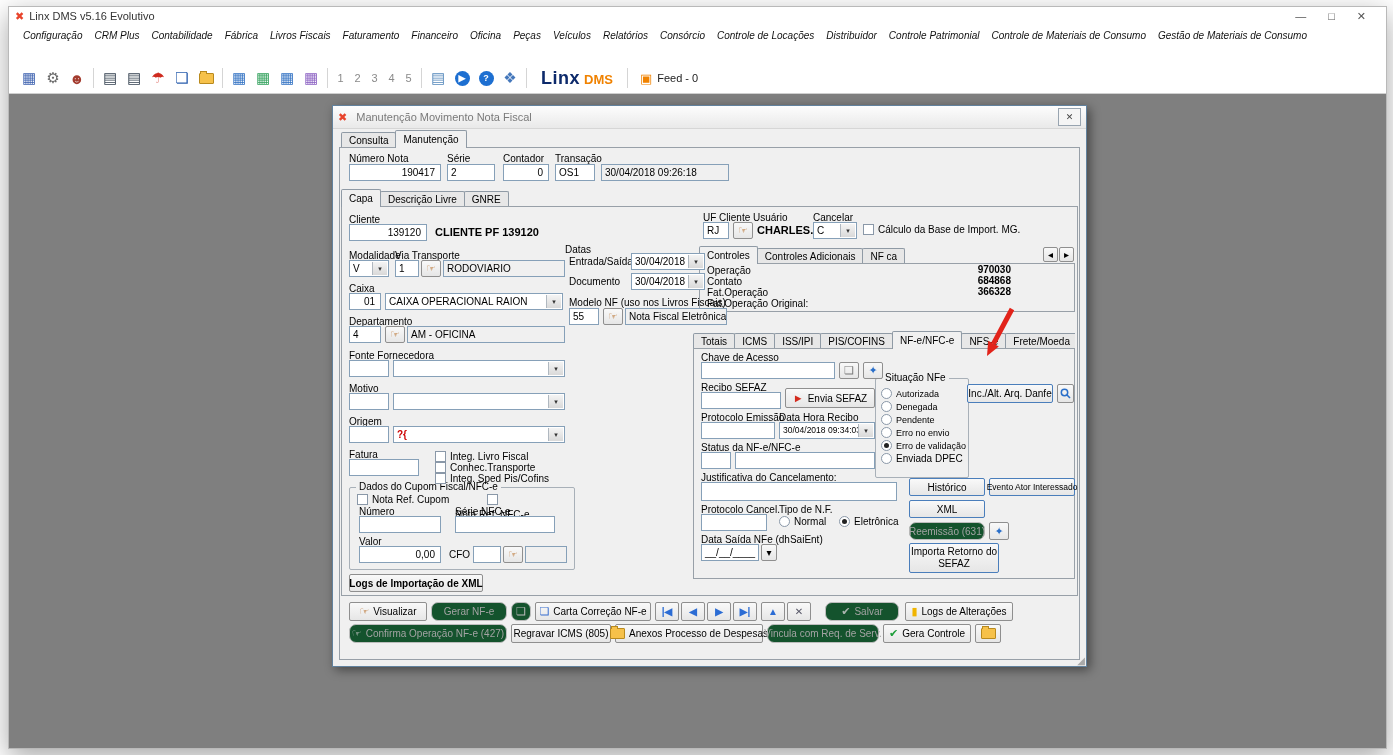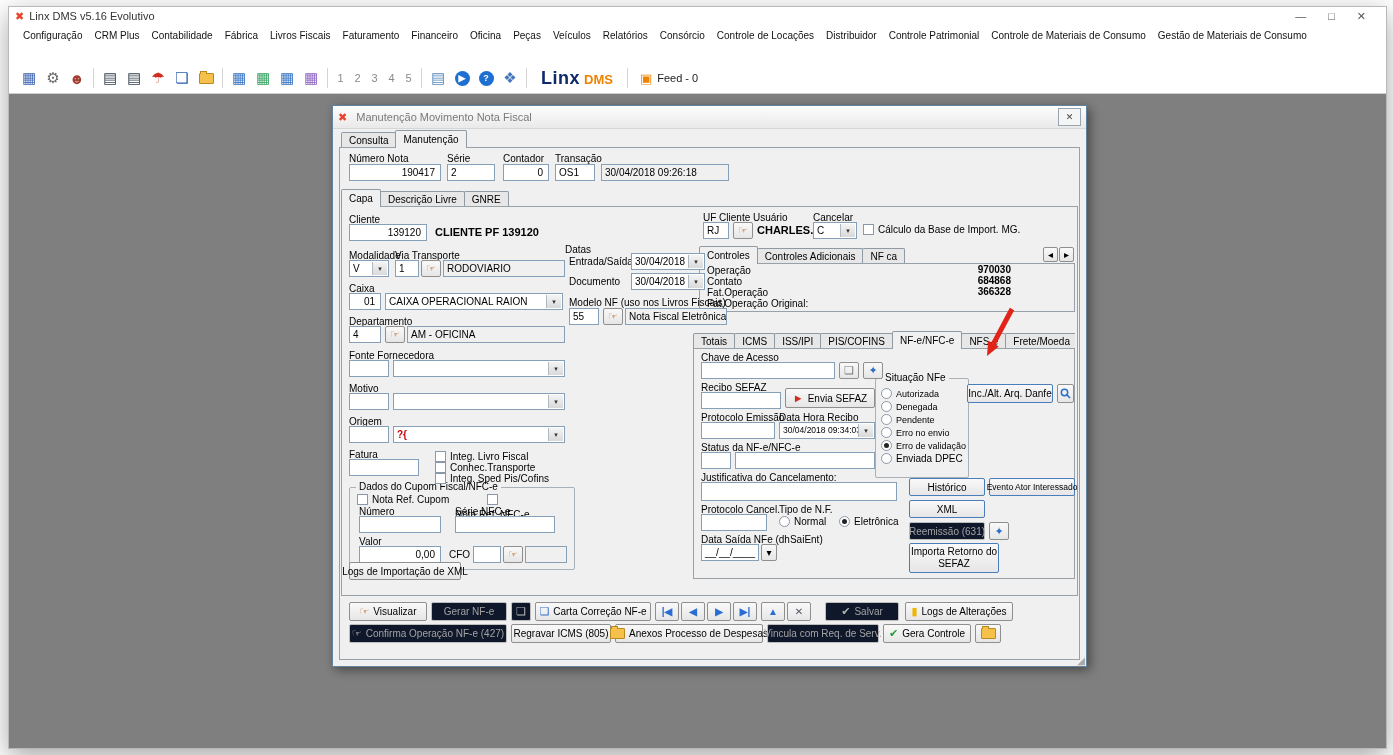--- a/index.html
+++ b/index.html
@@ -2,21 +2,21 @@
 <html><head>
 <meta charset="utf-8">
 <style>
   html,body{margin:0;padding:0;background:#fff;font-family:"Liberation Sans",sans-serif;}
   .page{position:relative;width:1393px;height:755px;background:#fff;overflow:hidden;}
   .app{position:absolute;left:8px;top:6px;width:1377px;height:741px;background:#fff;border:1px solid #b9b9b9;box-shadow:0 8px 26px rgba(0,0,0,.35);}
   .titlebar{position:absolute;left:0;top:0;right:0;height:18px;display:flex;align-items:center;padding:0 6px;font-size:11px;color:#333;}
   .appic{color:#e8442c;font-size:11px;margin-right:5px;}
   .wctl{margin-left:auto;display:flex;gap:22px;color:#555;font-size:11px;margin-right:14px;}
   .wctl span{cursor:default;}
-  .menurow{position:absolute;left:0;right:0;display:flex;align-items:center;padding:0 8px;font-size:10px;white-space:nowrap;overflow:hidden;color:#111;}
+  .menurow{position:absolute;left:0;right:0;display:flex;align-items:center;padding:0 8px;font-size:10px;white-space:nowrap;overflow:hidden;color:#111;font-style:italic;}
   .menuitem{padding:2px 6px;cursor:default;}
   .toolbar{position:absolute;left:0;right:0;top:56px;height:30px;display:flex;align-items:center;padding:0 8px;border-bottom:1px solid #cfcfcf;background:#fff;}
   .tbi{width:24px;height:24px;display:flex;align-items:center;justify-content:center;font-size:15px;cursor:default;}
   .tbsep{width:1px;height:20px;background:#d5d5d5;margin:0 4px;flex:none;}
   .tbnum{width:17px;height:19px;display:flex;align-items:center;justify-content:center;color:#8a8a8a;font-size:11px;cursor:default;}
   .circ{width:15px;height:15px;border-radius:50%;background:#1d6fd1;color:#fff;display:flex;align-items:center;justify-content:center;font-size:9px;font-weight:bold;}
   .logo{display:flex;align-items:baseline;margin:0 10px;}
   .logo-linx{font-weight:bold;font-size:18px;color:#0d2a6b;letter-spacing:.5px;}
   .logo-dms{font-weight:bold;font-size:13px;color:#f08200;margin-left:4px;}
   .feed{display:flex;align-items:center;gap:5px;font-size:11px;color:#222;margin-left:8px;cursor:default;}
@@ -34,21 +34,21 @@
   .tab.active{height:17px;background:#f0f0f0;margin-bottom:0;z-index:4;}
   .lbl{position:absolute;font-size:10px;white-space:nowrap;color:#000;z-index:5;}
   .b{font-weight:bold;font-size:11px;}
   .fld{position:absolute;height:17px;background:#fff;border:1px solid #86a0b8;font-size:10px;padding:2px 3px;box-sizing:border-box;white-space:nowrap;overflow:hidden;z-index:5;}
   .ro{background:#f0f0f0;}
   .right{text-align:right;padding-right:5px;}
   .combo{padding-right:16px;}
   .arr{position:absolute;right:1px;top:1px;bottom:1px;width:14px;background:linear-gradient(#f4f4f4,#d9d9d9);border-left:1px solid #b0b8c0;display:flex;align-items:center;justify-content:center;font-size:7px;color:#333;cursor:default;}
   .btn{position:absolute;display:flex;align-items:center;justify-content:center;gap:4px;background:linear-gradient(#f9f9f9,#e6e6e6);border:1px solid #8f8f8f;border-radius:2px;font-size:10px;box-sizing:border-box;cursor:default;white-space:nowrap;z-index:5;color:#000;}
   .btn.blue{border-color:#4a7ebb;}
-  .btn.dis{color:#a3a3a3;background:#0f172a;border-color:#bdbdbd;}
+  .btn.dis{color:#a3a3a3;background:#14532d;border-color:#bdbdbd;border-radius:7px;}
   .ic{font-size:11px;line-height:1;}
   .cbrow{position:absolute;display:flex;align-items:center;gap:4px;font-size:10px;white-space:nowrap;z-index:5;cursor:default;}
   .cbbox{width:11px;height:11px;background:#fff;border:1px solid #8a98a8;flex:none;box-sizing:border-box;}
   .rdot{width:11px;height:11px;border-radius:50%;border:1px solid #8a98a8;background:#fff;flex:none;position:relative;box-sizing:border-box;}
   .checked .rdot::after{content:"";position:absolute;left:2px;top:2px;width:5px;height:5px;border-radius:50%;background:#222;}
   .grp{position:absolute;border:1px solid #a8b0b8;border-radius:2px;z-index:4;}
   .cap{position:absolute;top:-7px;left:6px;background:#f0f0f0;padding:0 3px;font-size:10px;white-space:nowrap;}
   .navb{color:#2b6cd4;font-weight:bold;font-size:10px;}
   .annot{position:absolute;z-index:60;}
   .grip{position:absolute;right:1px;bottom:0;color:#a9a9a9;font-size:10px;z-index:6;}
@@ -406,21 +406,21 @@
       <div class="btn" style="left:656px;top:416px;width:20px;height:18px;">
             <span class="ic" style="color:#2a6fc9">✦</span>
           </div>
 
       <span class="lbl" style="left:368px;top:428px;">Data Saída NFe (dhSaiEnt)</span>
       <div class="fld" style="left:368px;top:438px;width:58px;">__/__/____</div>
       <div class="btn" style="left:428px;top:438px;width:16px;height:17px;">▾</div>
 
       <div class="btn blue wrap" style="left:576px;top:437px;width:90px;height:30px;">Importa Retorno do SEFAZ</div>
 
-      <div class="btn" style="left:16px;top:456px;width:112px;height:18px;">Logs de Importação de XML</div>
+      <div class="btn" style="left:16px;top:468px;width:134px;height:18px;font-weight:bold;">Logs de Importação de XML</div>
 
       <div class="btn" style="left:16px;top:496px;width:78px;height:19px;">
         <span class="ic" style="color:#b86f2a">☞</span>
         <span>Visualizar</span>
       </div>
       <div class="btn dis" style="left:98px;top:496px;width:76px;height:19px;">Gerar NF-e</div>
       <div class="btn dis" style="left:178px;top:496px;width:20px;height:19px;">
             <span class="ic" style="color:#b8b8b8">❏</span>
           </div>
       <div class="btn" style="left:202px;top:496px;width:116px;height:19px;">

